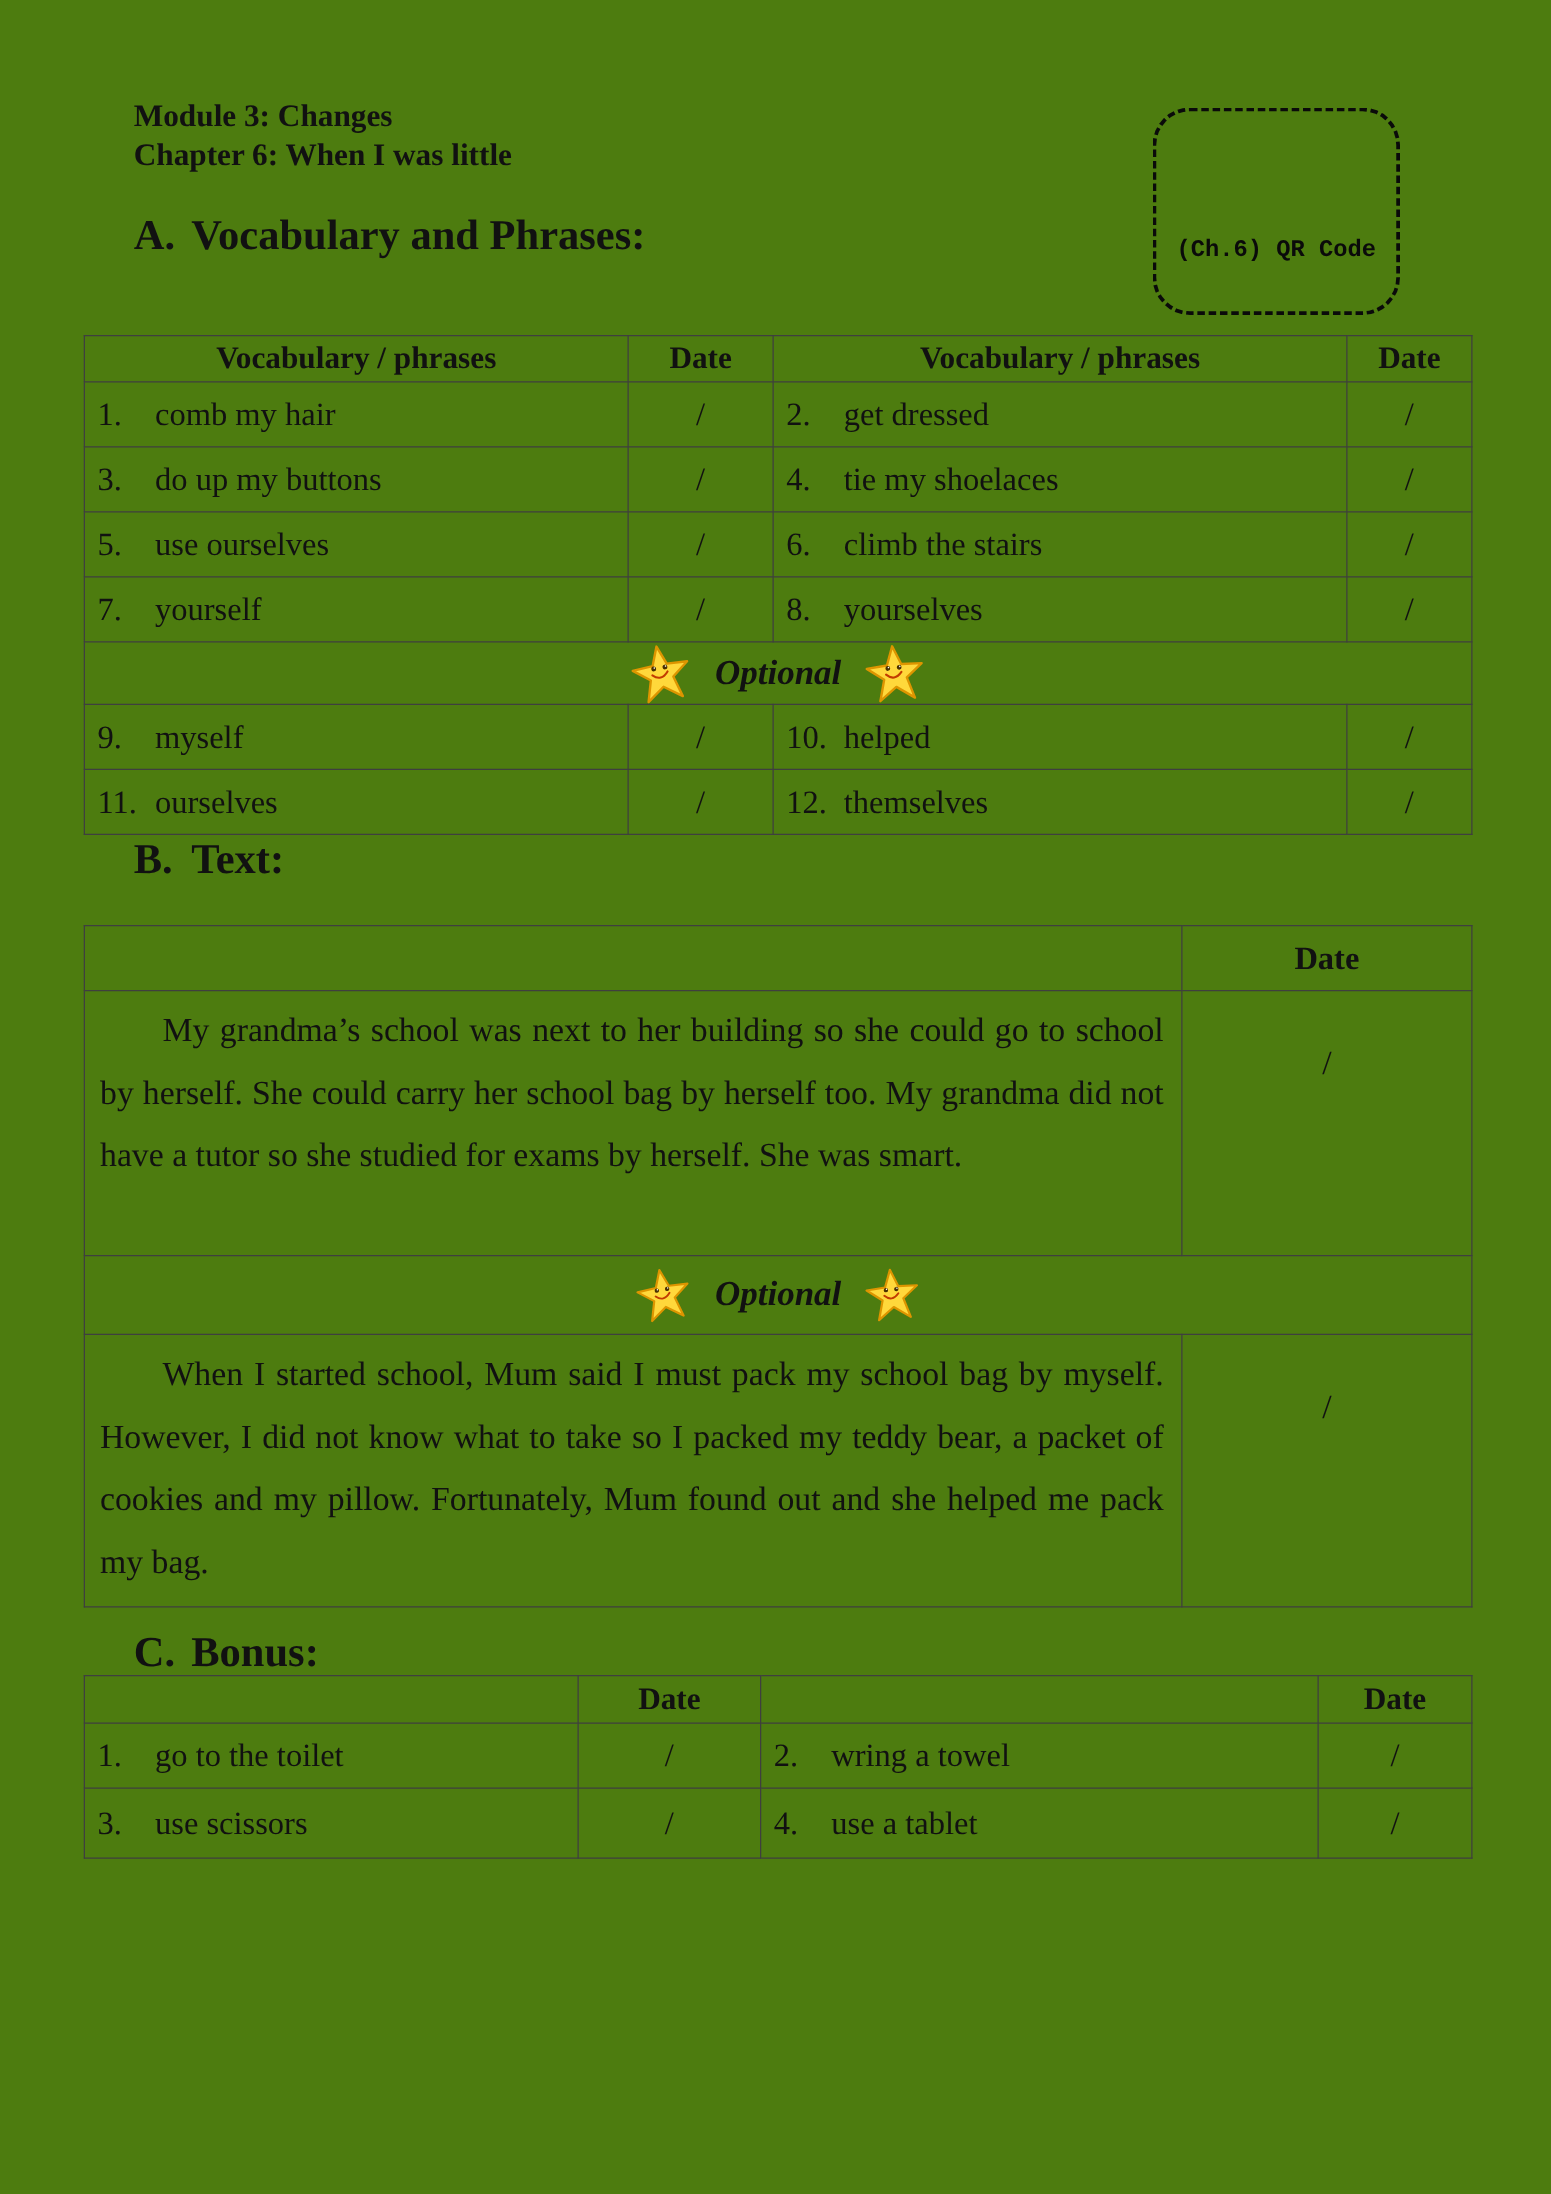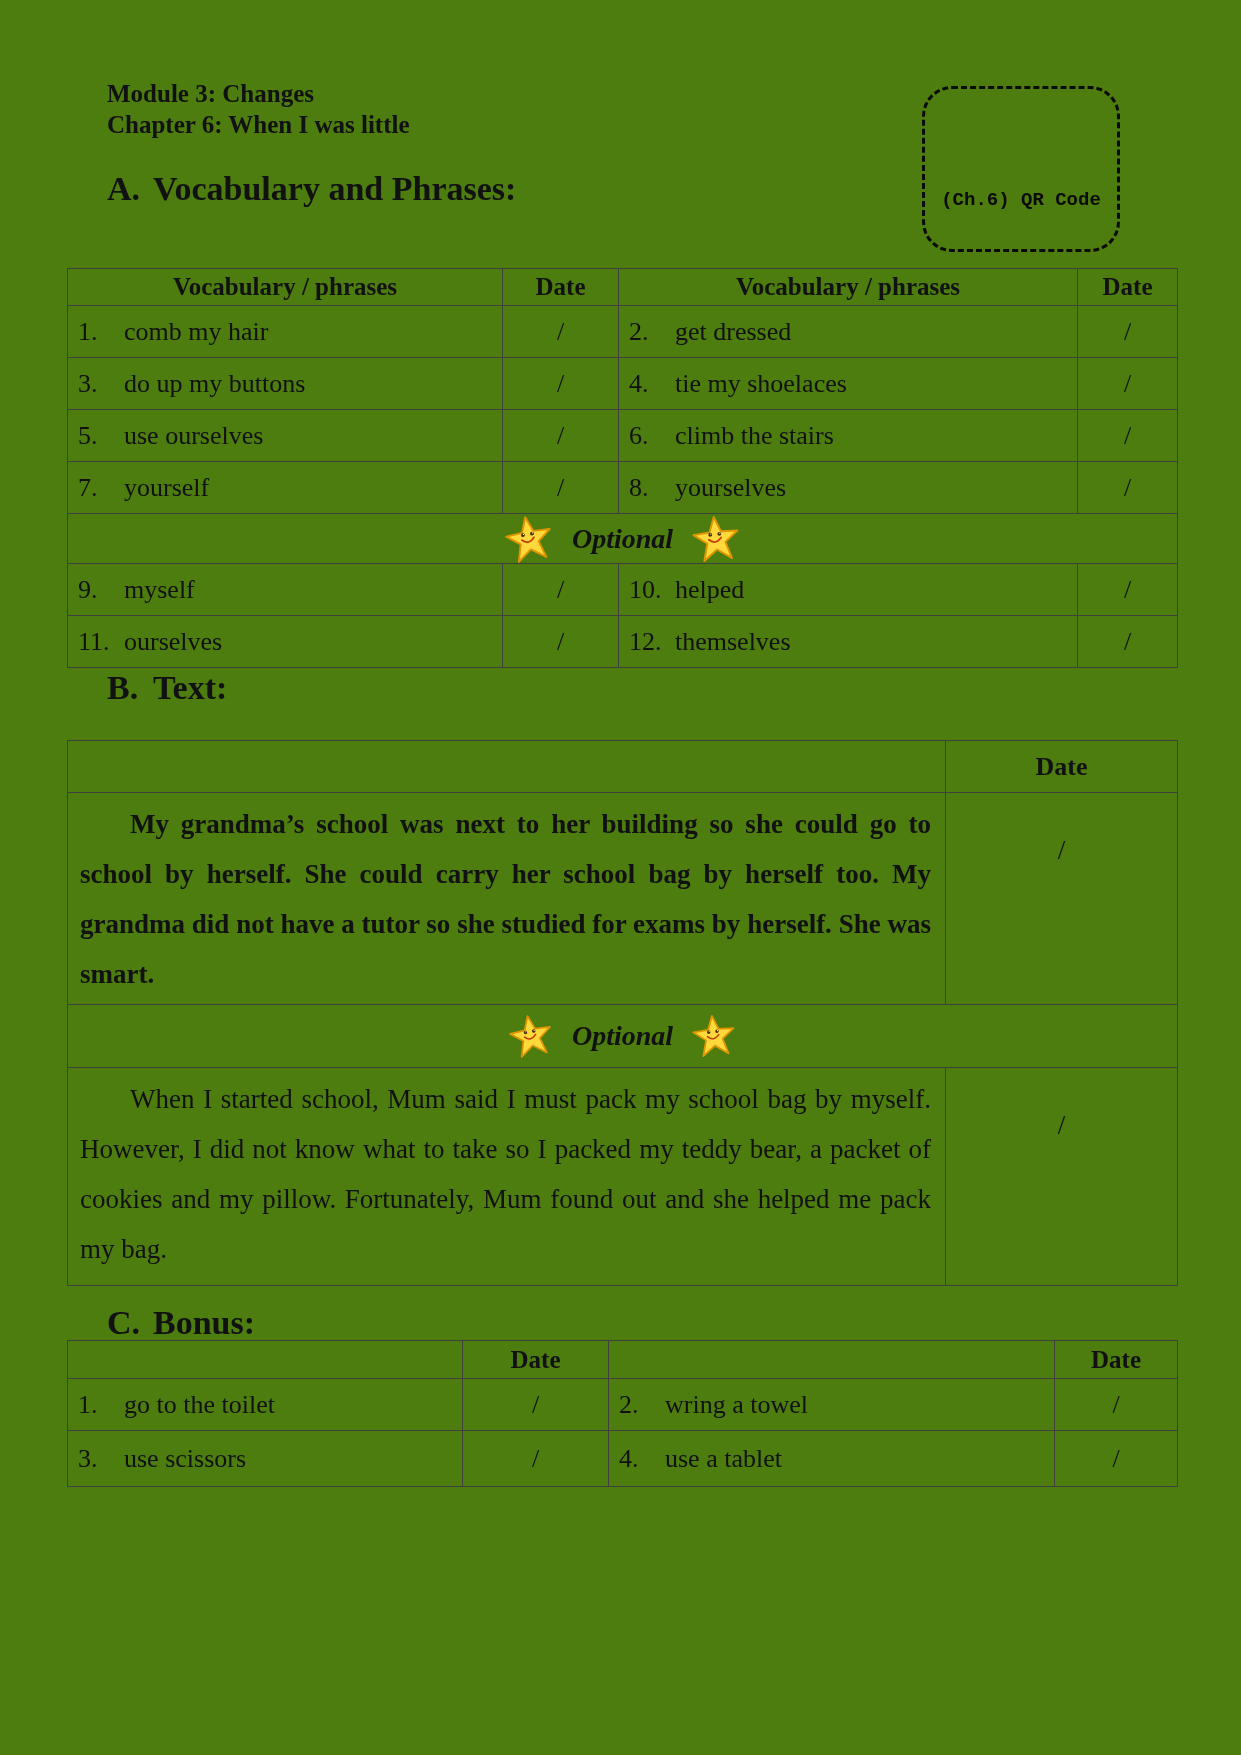--- a/index.html
+++ b/index.html
@@ -48,21 +48,21 @@
   .phrase .num { display: inline-block; width: 46px; }
   .date-cell { text-align: center; vertical-align: middle; }
   
   .optional-cell { height: 50px; vertical-align: middle; }
   .optional-wrap { display: flex; align-items: center; justify-content: center; gap: 18px; }
   .optional-text { font-weight: bold; font-style: italic; font-size: 28px; }
   .star { width: 50px; height: 48px; transform: rotate(-10deg); }
   .star-right { transform: rotate(-6deg); }
   
   .tbl-b .hrow th { height: 52px; font-size: 26px; }
-  .para-row-1 .para-cell { height: 212px; font-weight: bold; }
+  .para-row-1 .para-cell { height: 212px; }
   .para-row-2 .para-cell { height: 218px; }
   .para-cell {
     vertical-align: top; text-align: justify;
     padding: 6px 14px 0 12px;
     font-size: 27px; line-height: 50px;
   }
   .para-cell p { text-indent: 50px; }
   .tbl-b .date-top { vertical-align: top; text-align: center; padding-top: 42px; font-size: 27px; }
   .tbl-b .optional-cell { height: 63px; }
   .tbl-b .star { width: 46px; height: 44px; }

